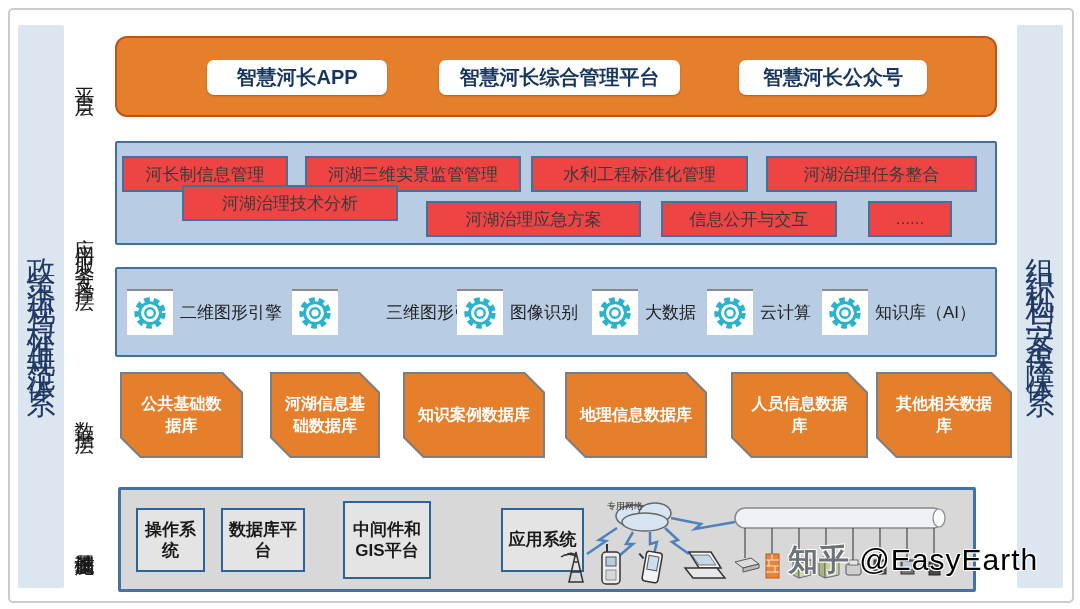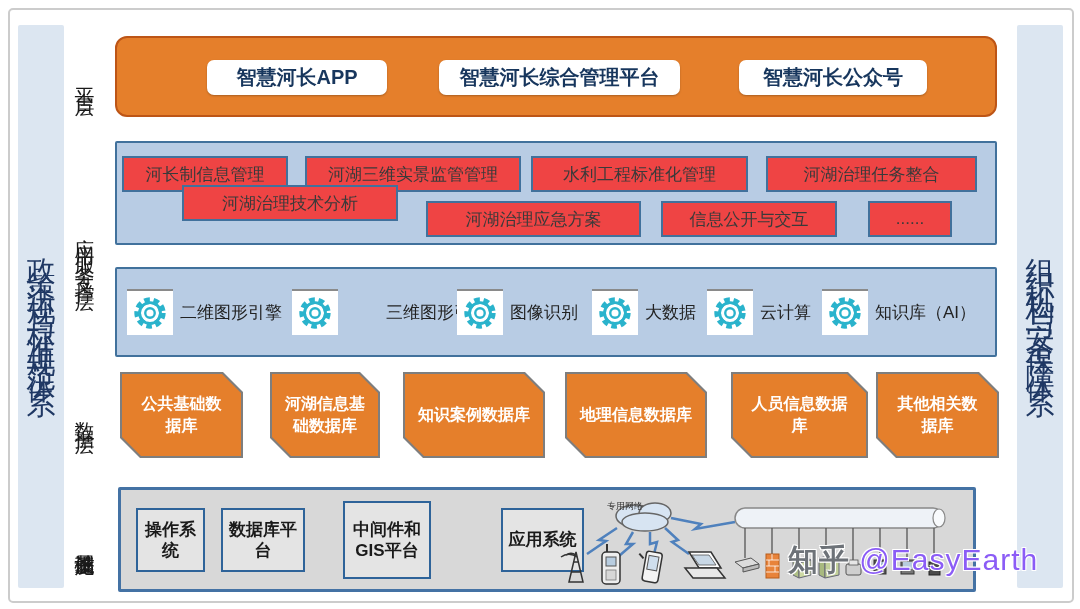--- a/index.html
+++ b/index.html
@@ -55,21 +55,21 @@
   .band.infra{top:487px;height:105px;background:#d8d8d8;border:3px solid #4472a4;border-radius:2px;}
   .ibox{position:absolute;background:#e4e4e4;border:2px solid #2e6399;box-sizing:border-box;
         display:flex;align-items:center;justify-content:center;text-align:center;
         font-size:17px;font-weight:bold;color:#1a1a1a;line-height:1.25;}
   .netsvg{position:absolute;left:428px;top:4px;}
 
   
   .watermark{position:absolute;left:788px;top:540px;z-index:30;font-size:30px;letter-spacing:1px;
              text-shadow:-1px -1px 0 #fff,1px -1px 0 #fff,-1px 1px 0 #fff,1px 1px 0 #fff;white-space:nowrap;}
   .watermark .brand{color:#6d7278;font-weight:bold;}
-  .watermark .handle{color:#8b5cf6;}
+  .watermark .handle{color:#000000;}
 </style>
 </head>
 <body>
 
 <div id="stage">
   <div class="frame"></div>
 
   <div class="sidebar left">
     <span>政策法规与标准规范体系</span>
   </div>
@@ -183,21 +183,21 @@
     <div class="db-inner">知识案例数据库</div>
   </div>
   <div class="db" style="left:565px;width:142px;">
     <div class="db-outer"></div>
     <div class="db-inner">地理信息数据库</div>
   </div>
   <div class="db" style="left:731px;width:137px;">
     <div class="db-outer"></div>
     <div class="db-inner">人员信息数据库</div>
   </div>
-  <div class="db" style="left:876px;width:123px;">
+  <div class="db" style="left:876px;width:136px;">
     <div class="db-outer"></div>
     <div class="db-inner">其他相关数据库</div>
   </div>
 
   <div class="band infra" style="left:118px;width:858px;">
     <div class="ibox" style="left:15px;top:18px;width:69px;height:64px;">操作系统</div>
     <div class="ibox" style="left:100px;top:18px;width:84px;height:64px;">数据库平台</div>
     <div class="ibox" style="left:222px;top:11px;width:88px;height:78px;">中间件和GIS平台</div>
     <div class="ibox" style="left:333px;top:18px;width:83px;height:64px;margin-left:47px;">应用系统</div>
 

